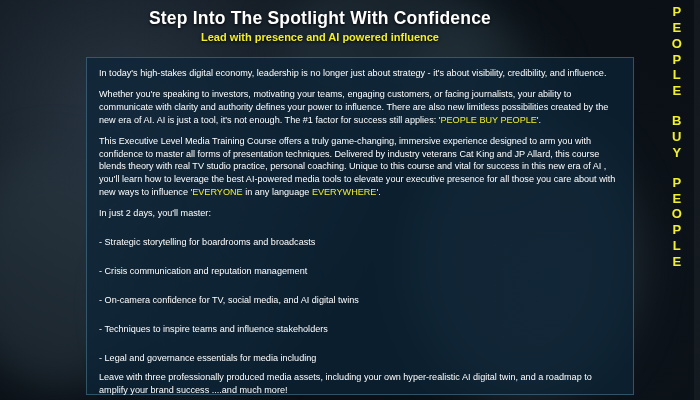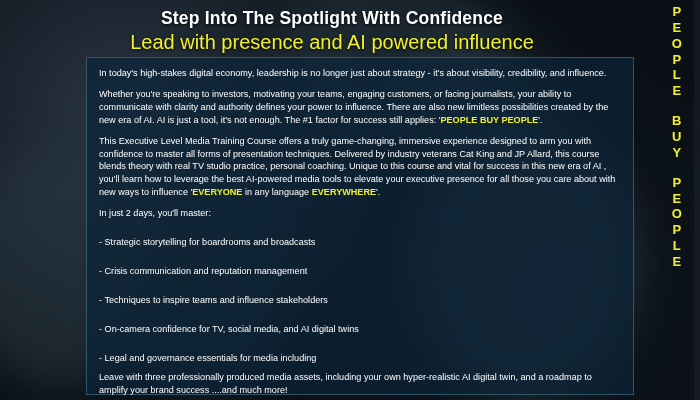--- a/index.html
+++ b/index.html
@@ -32,37 +32,37 @@
   }
   .blob-a { left: -40px; top: 150px; width: 190px; height: 240px; background: #2b3a44; }
   .blob-b { left: 120px; top: 200px; width: 160px; height: 210px; background: #1b2a33; }
   .blob-c { right: 60px; top: 120px; width: 230px; height: 280px; background: #35434b; }
   .blob-d { right: 150px; top: 20px;  width: 150px; height: 150px; background: #243239; }
   .blob-e { left: 40%;  top: -30px;  width: 220px; height: 160px; background: #2a3b46; }
 
   .title-area {
     position: absolute;
     top: 4px;
-    left: 12px;
+    left: 0;
     width: 640px;
     text-align: center;
     z-index: 5;
   }
   .main-title {
     color: #ffffff;
     font-size: 17.5px;
     font-weight: bold;
     letter-spacing: 0.2px;
     margin: 4px 0 2px 0;
     text-shadow: 0 1px 3px rgba(0,0,0,0.9);
   }
   .sub-title {
     color: #f2ef2c;
-    font-size: 20px;
-    font-weight: normal;
+    font-size: 11px;
+    font-weight: bold;
     margin: 2px 0 0 0;
     text-shadow: 0 1px 3px rgba(0,0,0,0.9);
     text-align: center;
   }
 
   .body-panel {
     position: absolute;
     left: 86px;
     top: 57px;
     width: 548px;
@@ -73,21 +73,21 @@
     padding: 9px 12px 6px 12px;
     color: #ffffff;
     font-size: 9.1px;
     line-height: 1.42;
     z-index: 6;
   }
   .body-panel p {
     margin: 0 0 8px 0;
   }
   .body-panel p.tight { margin-bottom: 3px; }
-  .hl { color: #f2ef2c; font-weight: bold; }
+  .hl { color: #f2ef2c; font-weight: normal; }
   .bullets {
     margin: 0 0 6px 0;
     padding: 0;
     list-style: none;
   }
   .bullets li { margin: 16px 0 1px 0; }
   .closing {
     color: #f2ef2c;
     font-weight: bold;
     margin-top: 14px;
@@ -151,22 +151,22 @@
 
     <p><span>Whether you're speaking to investors, motivating your teams, engaging customers, or facing journalists, your ability to communicate with clarity and authority defines your power to influence. There are also new limitless possibilities created by the new era of AI.  AI is just a tool, it's not enough. The #1 factor for success still applies: '</span><span class="hl">PEOPLE BUY PEOPLE</span><span>'.</span></p>
 
     <p><span>This Executive Level Media Training Course offers a truly game-changing, immersive experience designed to arm you with confidence to master all forms of presentation techniques. Delivered by industry veterans Cat King and JP Allard, this course blends theory with real TV studio practice, personal coaching.  Unique to this course and vital  for success in this new era of AI , you'll learn how to leverage the best  AI-powered media tools to elevate your executive presence for all those you care about with new ways to influence '</span><span class="hl">EVERYONE</span><span> in any language </span><span class="hl">EVERYWHERE</span><span>'.</span></p>
 
     <p class="tight">In just 2 days, you'll master:</p>
 
     <ul class="bullets">
       <li>- Strategic storytelling for boardrooms and broadcasts</li>
       <li>- Crisis communication and reputation management</li>
+      <li>- On-camera confidence for TV, social media, and AI digital twins</li>
       <li>- Techniques to inspire teams and influence stakeholders</li>
-      <li>- On-camera confidence for TV, social media, and AI digital twins</li>
       <li>- Legal and governance essentials for media including</li>
     </ul>
 
     <p>Leave with three professionally produced media assets, including your own hyper-realistic AI digital twin, and a roadmap to amplify your brand success ....and much more!</p>
 
   </div>
 
   <div class="side-strip">
     <div class="side-word">
       <span>P</span>

